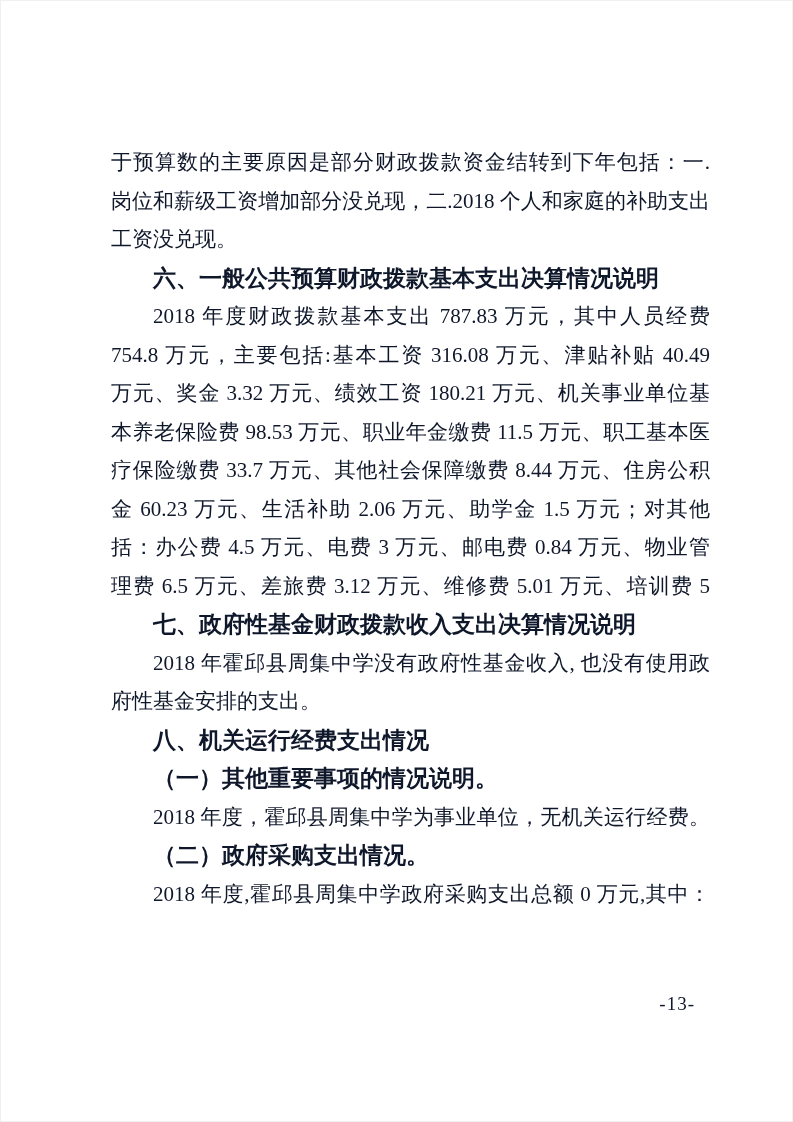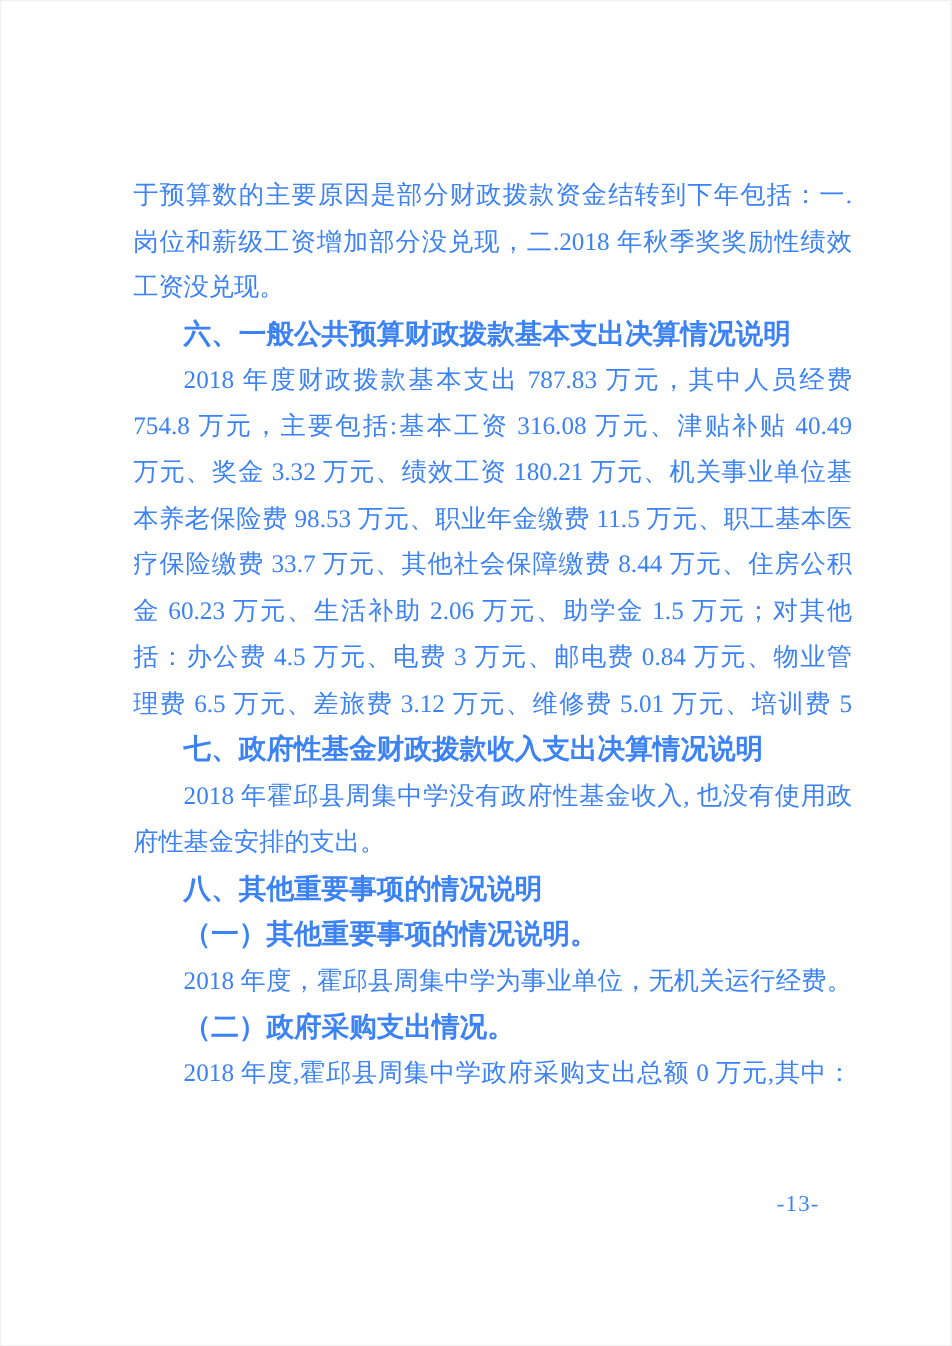--- a/index.html
+++ b/index.html
@@ -6,21 +6,21 @@
     margin: 0;
     padding: 0;
     background: #e8e8e8;
   }
   .page {
     position: relative;
     width: 793px;
     height: 1122px;
     margin: 0 auto;
     background: #ffffff;
-    color: #3b82f6;
+    color: #0f172a;
     font-family: "Liberation Serif", "DejaVu Serif", serif;
     overflow: hidden;
     box-shadow: 0 0 0 1px #f0f0f0 inset;
   }
   .text-col {
     position: absolute;
     left: 111px;
     top: 143px;
     width: 599px;
   }
@@ -48,47 +48,47 @@
     position: absolute;
     left: 111px;
     top: 991px;
     width: 599px;
     text-align: right;
     padding-right: 0;
     box-sizing: border-box;
   }
   .pagenum {
     display: inline-block;
-    margin-right: 27px;
+    margin-right: 15px;
     font-size: 19px;
     line-height: 26px;
     letter-spacing: 1px;
   }
 </style>
 </head>
 <body>
 
 <div class="page">
   <div class="text-col">
     <div class="line stretch">于预算数的主要原因是部分财政拨款资金结转到下年包括：一.</div>
-    <div class="line stretch">岗位和薪级工资增加部分没兑现，二.2018 年秋季奖奖励性绩效</div>
+    <div class="line stretch">岗位和薪级工资增加部分没兑现，二.2018 个人和家庭的补助支出</div>
     <div class="line">工资没兑现。</div>
     <div class="line h ind">六、一般公共预算财政拨款基本支出决算情况说明</div>
     <div class="line ind stretch">2018 年度财政拨款基本支出 787.83 万元，其中人员经费</div>
     <div class="line stretch">754.8 万元，主要包括:基本工资 316.08 万元、津贴补贴 40.49</div>
     <div class="line stretch">万元、奖金 3.32 万元、绩效工资 180.21 万元、机关事业单位基</div>
     <div class="line stretch">本养老保险费 98.53 万元、职业年金缴费 11.5 万元、职工基本医</div>
     <div class="line stretch">疗保险缴费 33.7 万元、其他社会保障缴费 8.44 万元、住房公积</div>
     <div class="line stretch">金 60.23 万元、生活补助 2.06 万元、助学金 1.5 万元；对其他</div>
     <div class="line stretch">括：办公费 4.5 万元、电费 3 万元、邮电费 0.84 万元、物业管</div>
     <div class="line stretch">理费 6.5 万元、差旅费 3.12 万元、维修费 5.01 万元、培训费 5</div>
     <div class="line h ind">七、政府性基金财政拨款收入支出决算情况说明</div>
     <div class="line ind stretch">2018 年霍邱县周集中学没有政府性基金收入, 也没有使用政</div>
     <div class="line">府性基金安排的支出。</div>
-    <div class="line h ind">八、其他重要事项的情况说明</div>
+    <div class="line h ind">八、机关运行经费支出情况</div>
     <div class="line h ind">（一）其他重要事项的情况说明。</div>
     <div class="line ind stretch">2018 年度，霍邱县周集中学为事业单位，无机关运行经费。</div>
     <div class="line h ind">（二）政府采购支出情况。</div>
     <div class="line ind stretch">2018 年度,霍邱县周集中学政府采购支出总额 0 万元,其中：</div>
   </div>
 
   <div class="pagenum-row">
     <span class="pagenum">-13-</span>
   </div>
 </div>

